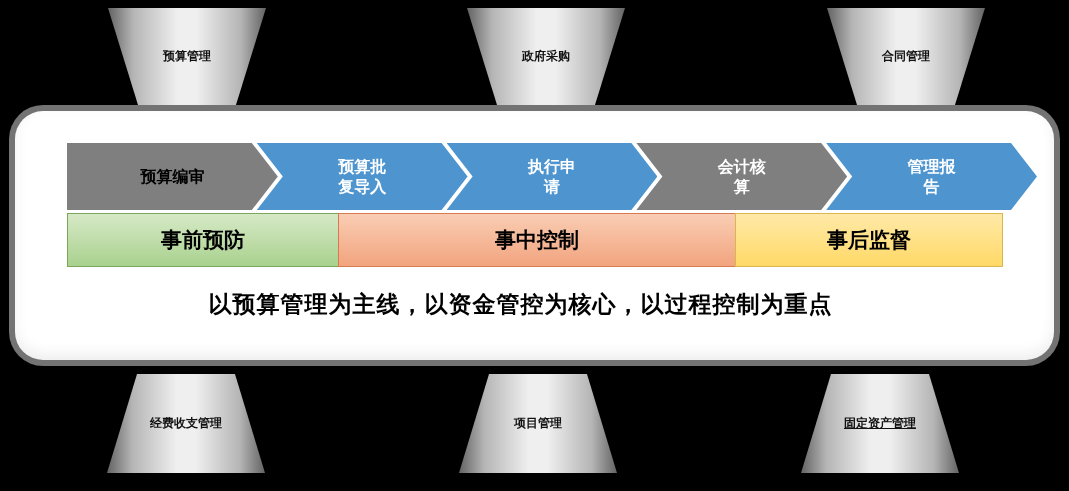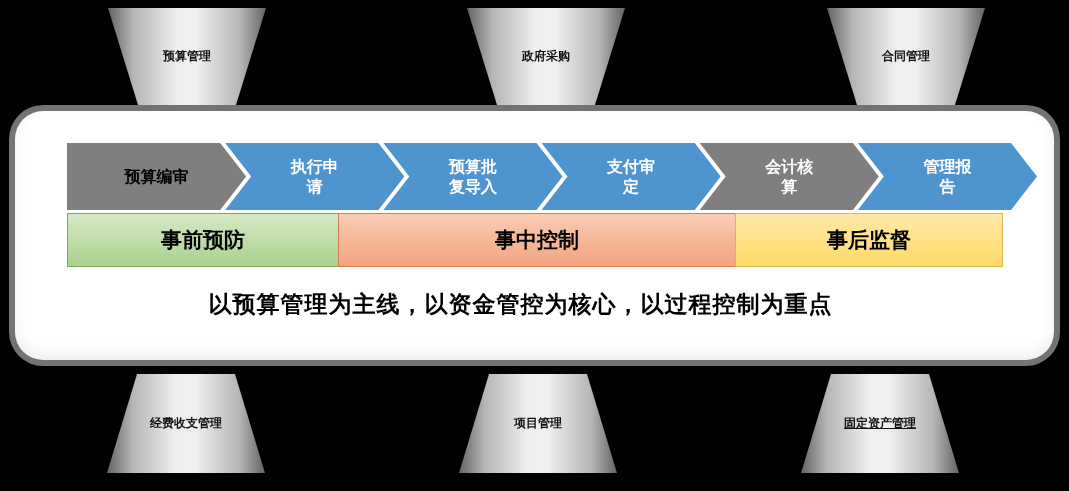--- a/index.html
+++ b/index.html
@@ -131,27 +131,24 @@
     <span class="lbl">合同管理</span>
   </div>
 
   <div class="panel">
 
     <div class="chevron-row">
       <div class="chevron first" style="background: rgb(127, 127, 127); color: rgb(0, 0, 0);">
         <span class="lbl">预算编审</span>
       </div>
       <div class="chevron" style="background: rgb(78, 149, 208); color: rgb(255, 255, 255);">
-        <span class="lbl">执行申请</span>
-      </div>
-      <div class="chevron" style="background: rgb(78, 149, 208); color: rgb(255, 255, 255);">
         <span class="lbl">预算批复导入</span>
       </div>
       <div class="chevron" style="background: rgb(78, 149, 208); color: rgb(255, 255, 255);">
-        <span class="lbl">支付审定</span>
+        <span class="lbl">执行申请</span>
       </div>
       <div class="chevron" style="background: rgb(127, 127, 127); color: rgb(255, 255, 255);">
         <span class="lbl">会计核算</span>
       </div>
       <div class="chevron" style="background: rgb(78, 149, 208); color: rgb(255, 255, 255);">
         <span class="lbl">管理报告</span>
       </div>
     </div>
 
     <div class="phase-row">

